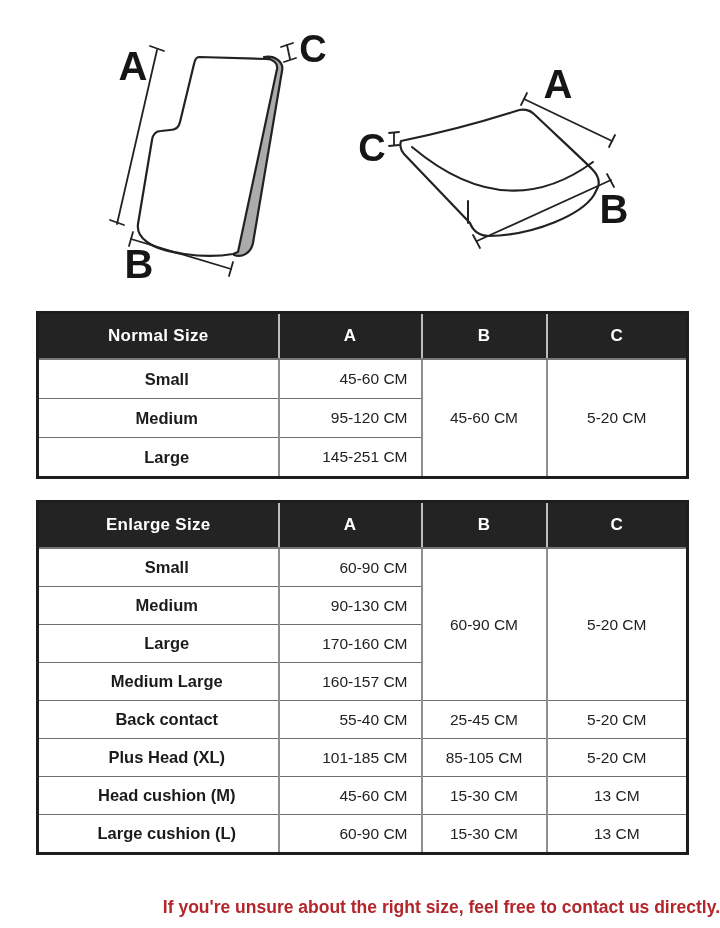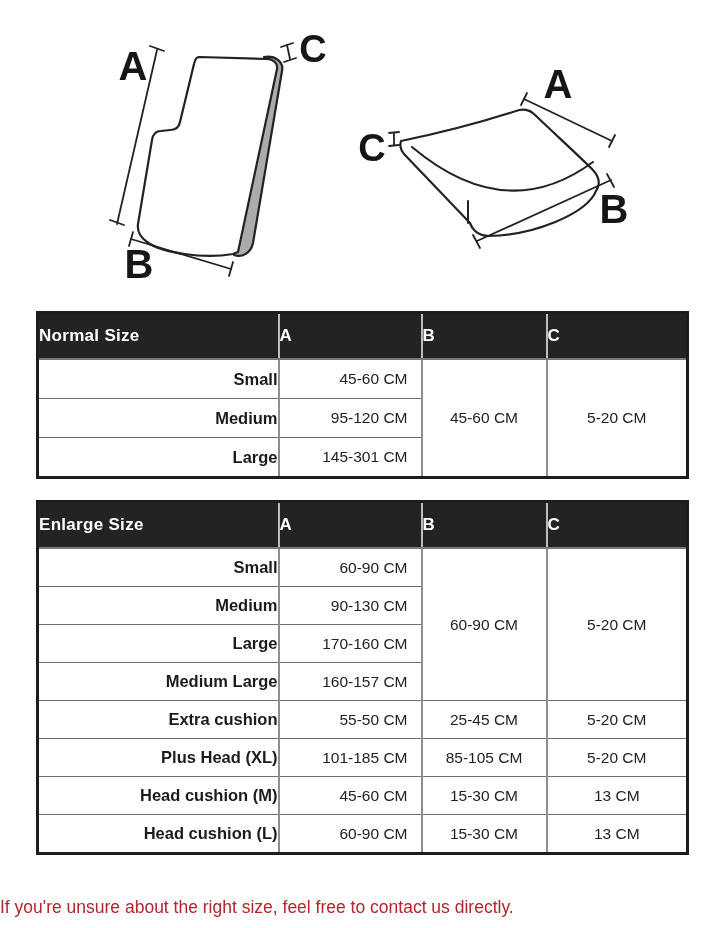--- a/index.html
+++ b/index.html
@@ -21,41 +21,41 @@
     width:650px;
     margin-left:36px;
     table-layout:fixed;
   }
   table.t1{margin-top:0;}
   table.t2{margin-top:21px;}
   .size-table th{
     background:var(--header-bg);color:var(--header-text);
     font-size:17px;font-weight:bold;height:44px;
     border-bottom:2px solid #787878;letter-spacing:.3px;
-    text-align:left;padding:0;
+    text-align:center;padding:0;
   }
   .size-table th + th{border-left:2px solid #bdbdbd;}
   .size-table{border:3px solid #1d1d1d;}
   .size-table td{
     border-top:1px solid #6f6f6f;
     border-left:2px solid #8f8f8f;
     background:#fff;padding:0;
   }
   .t1 td.lbl{height:38px;}
   .t2 td.lbl{height:37px;}
   td.lbl{
-    font-weight:bold;font-size:16.5px;text-align:right;
+    font-weight:bold;font-size:16.5px;text-align:center;
     padding-left:17px;color:#1b1b1b;
   }
   td.num{font-size:15.5px;color:#222;font-weight:400;}
   td.num-a{text-align:right;padding-right:13px;}
   td.num-m{text-align:center;}
   .note{
-    margin:42px 0 0 0;text-align:left;
-    font-size:17.5px;font-weight:normal;color:var(--note-red);
+    margin:42px 0 0 0;text-align:right;
+    font-size:17.5px;font-weight:bold;color:var(--note-red);
   }
 </style>
 </head>
 <body>
 
 <div class="page" style="--header-bg: #232323; --header-text: #ffffff; --note-red: #b2262c; --shade: #ababab; --line: #222222;">
 
   <div class="diagram-area">
 
     <svg class="diag diag-left" width="340" height="300" viewBox="0 0 340 300">
@@ -135,21 +135,21 @@
         <td class="num num-a">45-60 CM</td>
         <td class="num num-m" rowspan="3">45-60 CM</td>
         <td class="num num-m" rowspan="3">5-20 CM</td>
       </tr>
       <tr>
         <td class="lbl">Medium</td>
         <td class="num num-a">95-120 CM</td>
       </tr>
       <tr>
         <td class="lbl">Large</td>
-        <td class="num num-a">145-301 CM</td>
+        <td class="num num-a">145-251 CM</td>
       </tr>
     </tbody>
   </table>
 
   <table class="size-table t2">
     <colgroup>
       <col style="width:241px">
         <col style="width:143px">
         <col style="width:125px">
         <col style="width:141px">
@@ -175,39 +175,39 @@
       </tr>
       <tr>
         <td class="lbl">Large</td>
         <td class="num num-a">170-160 CM</td>
       </tr>
       <tr>
         <td class="lbl">Medium Large</td>
         <td class="num num-a">160-157 CM</td>
       </tr>
       <tr>
-        <td class="lbl">Extra cushion</td>
-        <td class="num num-a">55-50 CM</td>
+        <td class="lbl">Back contact</td>
+        <td class="num num-a">55-40 CM</td>
         <td class="num num-m">25-45 CM</td>
         <td class="num num-m">5-20 CM</td>
       </tr>
       <tr>
         <td class="lbl">Plus Head (XL)</td>
         <td class="num num-a">101-185 CM</td>
         <td class="num num-m">85-105 CM</td>
         <td class="num num-m">5-20 CM</td>
       </tr>
       <tr>
         <td class="lbl">Head cushion (M)</td>
         <td class="num num-a">45-60 CM</td>
         <td class="num num-m">15-30 CM</td>
         <td class="num num-m">13 CM</td>
       </tr>
       <tr>
-        <td class="lbl">Head cushion (L)</td>
+        <td class="lbl">Large cushion (L)</td>
         <td class="num num-a">60-90 CM</td>
         <td class="num num-m">15-30 CM</td>
         <td class="num num-m">13 CM</td>
       </tr>
     </tbody>
   </table>
 
   <p class="note">If you're unsure about the right size, feel free to contact us directly.</p>
 
 </div>

